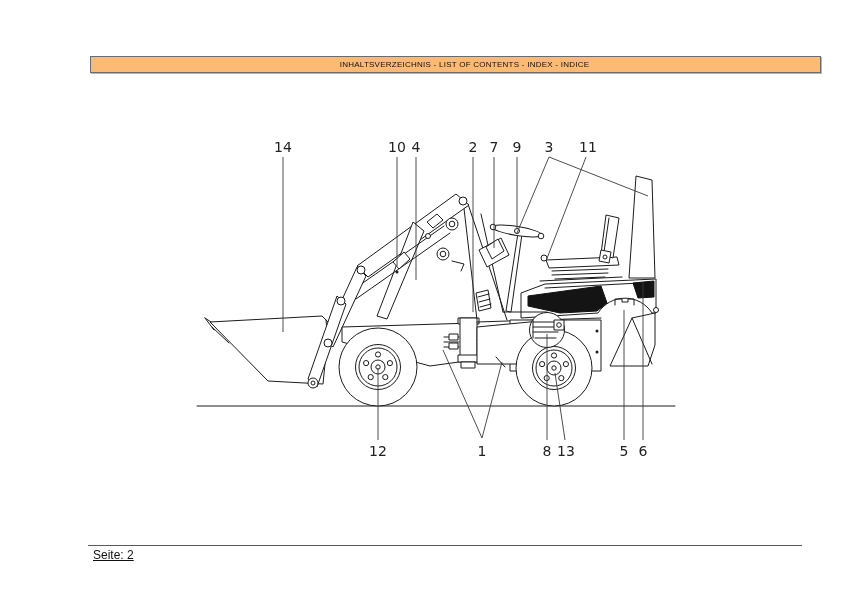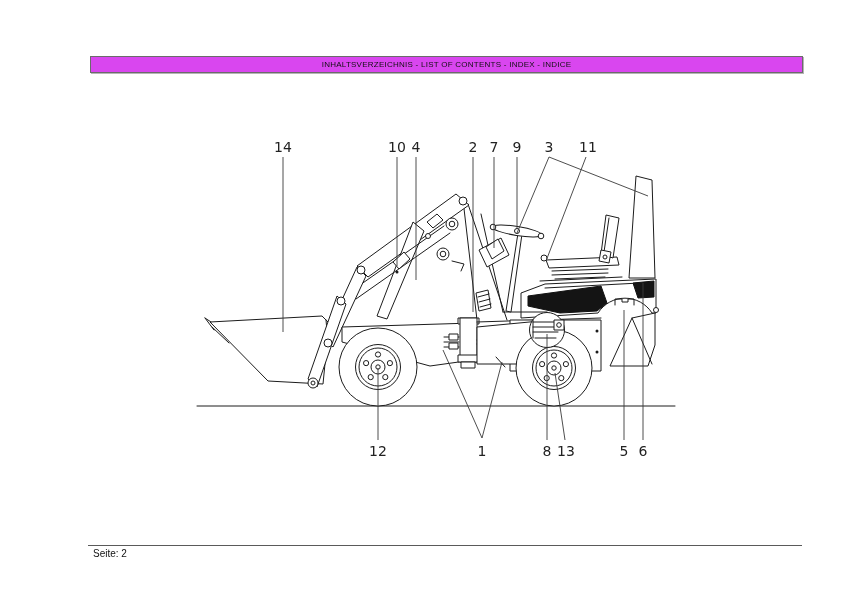--- a/index.html
+++ b/index.html
@@ -4,28 +4,28 @@
 <style>
   html,body{margin:0;padding:0;background:#fff;}
   .page{
     position:relative;width:842px;height:595px;background:#ffffff;overflow:hidden;
     font-family:"Liberation Sans",sans-serif;
   }
   .header-box{
     position:absolute;left:90px;top:56px;width:711px;height:15px;
     border:1px solid #6b6b6b;box-shadow:1px 1px 0 rgba(120,120,120,.55);
     display:flex;align-items:center;justify-content:center;
-    font-size:8px;letter-spacing:.25px;color:#111;background:#d946ef;
+    font-size:8px;letter-spacing:.25px;color:#111;background:#fdba74;padding-left:18px;
   }
   .footer-rule{
     position:absolute;left:88px;top:545px;width:714px;height:0;
     border-top:1.5px solid #5a5a5a;
   }
   .footer-label{
-    position:absolute;left:93px;top:548px;font-size:10px;color:#111;
+    position:absolute;left:93px;top:548px;font-size:12px;color:#111;text-decoration:underline;
   }
   svg.diagram{position:absolute;left:0;top:0;}
   .ln{stroke:#1c1c1c;stroke-width:1;fill:none;stroke-linejoin:round;stroke-linecap:round;}
   .wh{stroke:#1c1c1c;stroke-width:1;fill:#ffffff;stroke-linejoin:round;}
   .blk{stroke:#111;stroke-width:1;fill:#141414;}
   .dot{fill:#1c1c1c;stroke:none;}
   .callout-num{font-family:"DejaVu Sans",sans-serif;font-size:14px;fill:#222;text-anchor:middle;}
   .leader{stroke:#3a3a3a;stroke-width:0.9;fill:none;}
 </style>
 </head>

